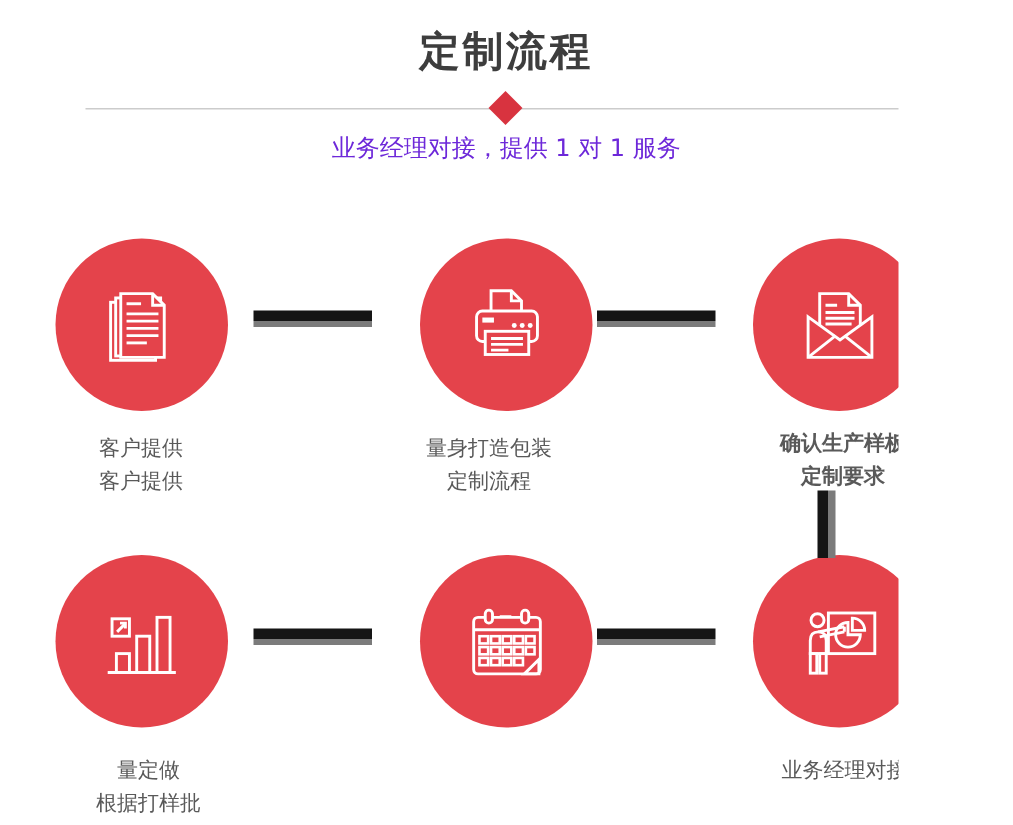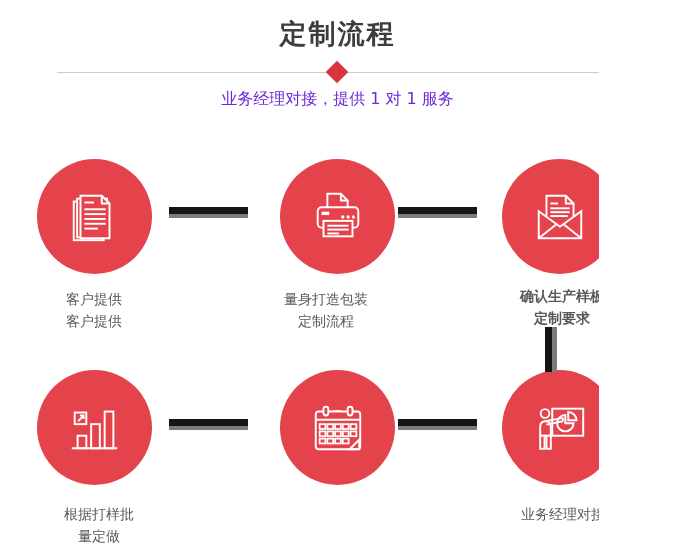--- a/index.html
+++ b/index.html
@@ -192,20 +192,20 @@
   </div>
   <div class="step-label" style="left:284px;top:288px;">
     <div>量身打造包装</div>
     <div>定制流程</div>
   </div>
   <div class="step-label" style="left:520px;top:285px;font-weight:bold;">
     <div>确认生产样板</div>
     <div>定制要求</div>
   </div>
   <div class="step-label" style="left:64px;top:503px;">
+    <div>量定做</div>
     <div>根据打样批</div>
-    <div>量定做</div>
   </div>
   <div class="step-label" style="left:521px;top:503px;">
     <div>业务经理对接</div>
   </div>
 
 </div>
 
 </body></html>

